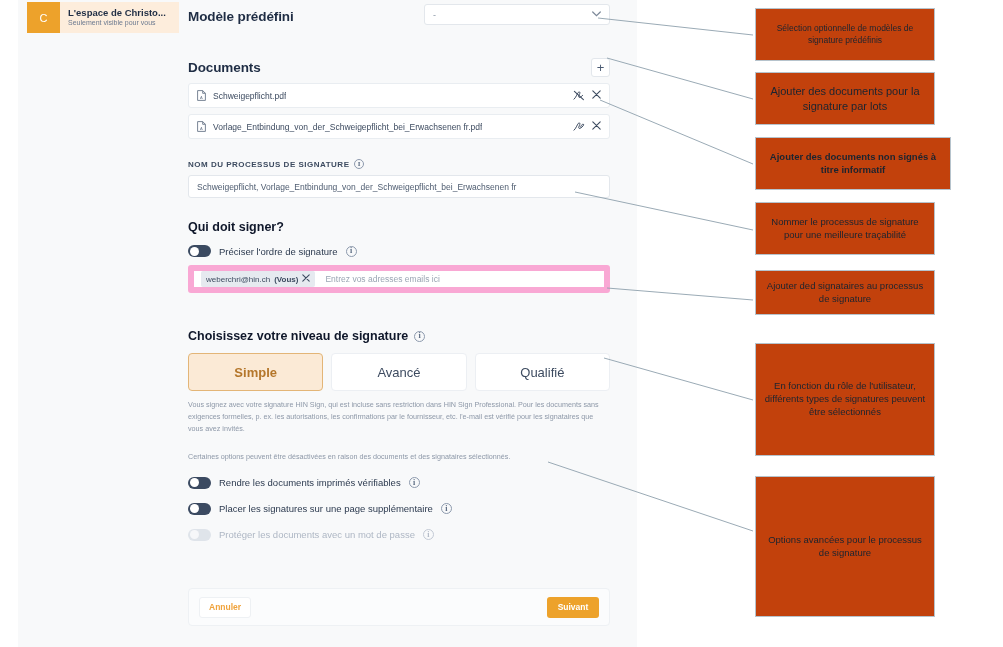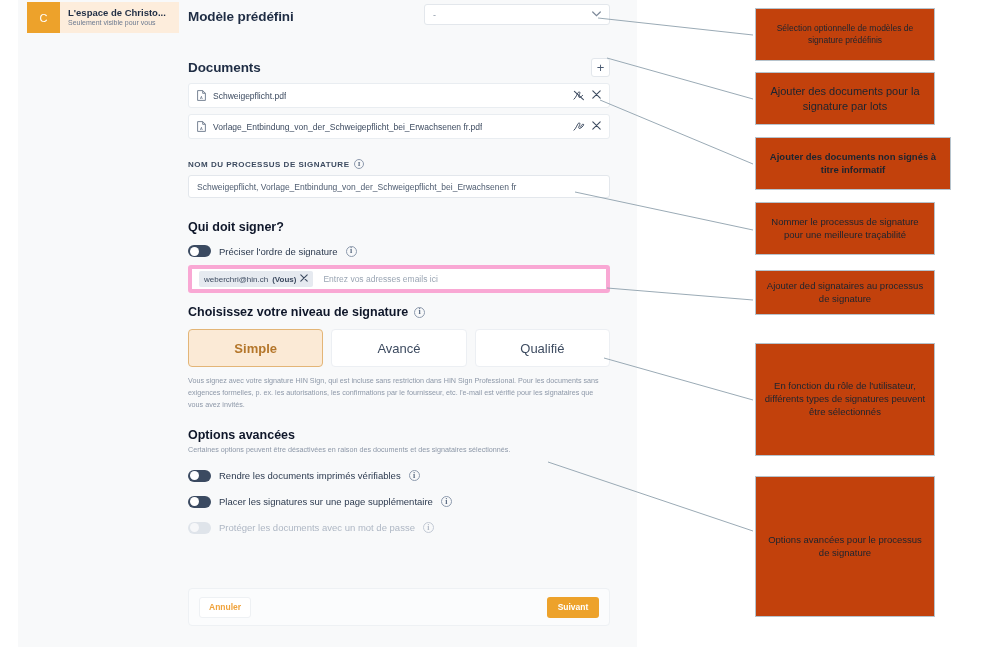--- a/index.html
+++ b/index.html
@@ -109,21 +109,21 @@
     content: ""; position: absolute; left: 1.5px; top: 1.5px;
     width: 9px; height: 9px; border-radius: 50%; background: #ffffff;
   }
   .toggle.off-light { background: #dfe4ea; }
   .toggle.off-light::after { background: #f6f7f9; }
   .tg-label { font-size: 9.5px; color: #2c3a4f; }
   .tg-label.dim { color: #aeb7c4; }
 
   
   .chips {
-    min-height: 28px; background: #ffffff; border: 4px solid #f9a8d4; border-radius: 3px;
+    min-height: 28px; background: #ffffff; border: 6px solid #f9a8d4; border-radius: 3px;
     display: flex; align-items: center; padding: 0 7px; margin-top: 8px;
   }
   .chip {
     background: #e6eaf0; border-radius: 2px; height: 16px;
     display: flex; align-items: center; gap: 4px; padding: 0 5px;
     font-size: 8px; color: #3d4b60;
   }
   .chip b { font-weight: bold; }
   .chip .cx { font-size: 9px; color: #3d4b60; line-height: 1; }
   .chips-ph { font-size: 8.5px; color: #9aa5b3; margin-left: 10px; }
@@ -282,37 +282,36 @@
           <span class="cx">
             <svg width="8" height="8" viewBox="0 0 8 8" aria-hidden="true">
               <path d="M0.8 0.8 L7.2 7.2 M7.2 0.8 L0.8 7.2" fill="none" stroke="#3d4b60" stroke-width="1.1" stroke-linecap="round"></path>
             </svg>
           </span>
         </span>
         <span class="chips-ph">Entrez vos adresses emails ici</span>
       </div>
     </div>
 
-    <div style="margin-top:12px;">
+    <div style="margin-top:36px;">
       <div class="h-row" style="justify-content:flex-start; gap:6px;">
         <div class="h2">Choisissez votre niveau de signature</div>
         <span class="info">i</span>
       </div>
 
       <div class="levels">
         <div class="lvl active">Simple</div>
         <div class="lvl">Avancé</div>
         <div class="lvl">Qualifié</div>
       </div>
 
       <div class="help">Vous signez avec votre signature HIN Sign, qui est incluse sans restriction dans HIN Sign Professional. Pour les documents sans exigences formelles, p. ex. les autorisations, les confirmations par le fournisseur, etc. l'e-mail est vérifié pour les signataires que vous avez invités.</div>
     </div>
 
     <div style="margin-top:17px;">
-      <div class="h2">Options avancées</div>
       <div class="sub-note">Certaines options peuvent être désactivées en raison des documents et des signataires sélectionnés.</div>
 
       <div class="tg-row" style="margin-top:16px;">
         <span class="toggle"></span>
         <span class="tg-label">Rendre les documents imprimés vérifiables</span>
         <span class="info">i</span>
       </div>
 
       <div class="tg-row" style="margin-top:14px;">
         <span class="toggle"></span>

